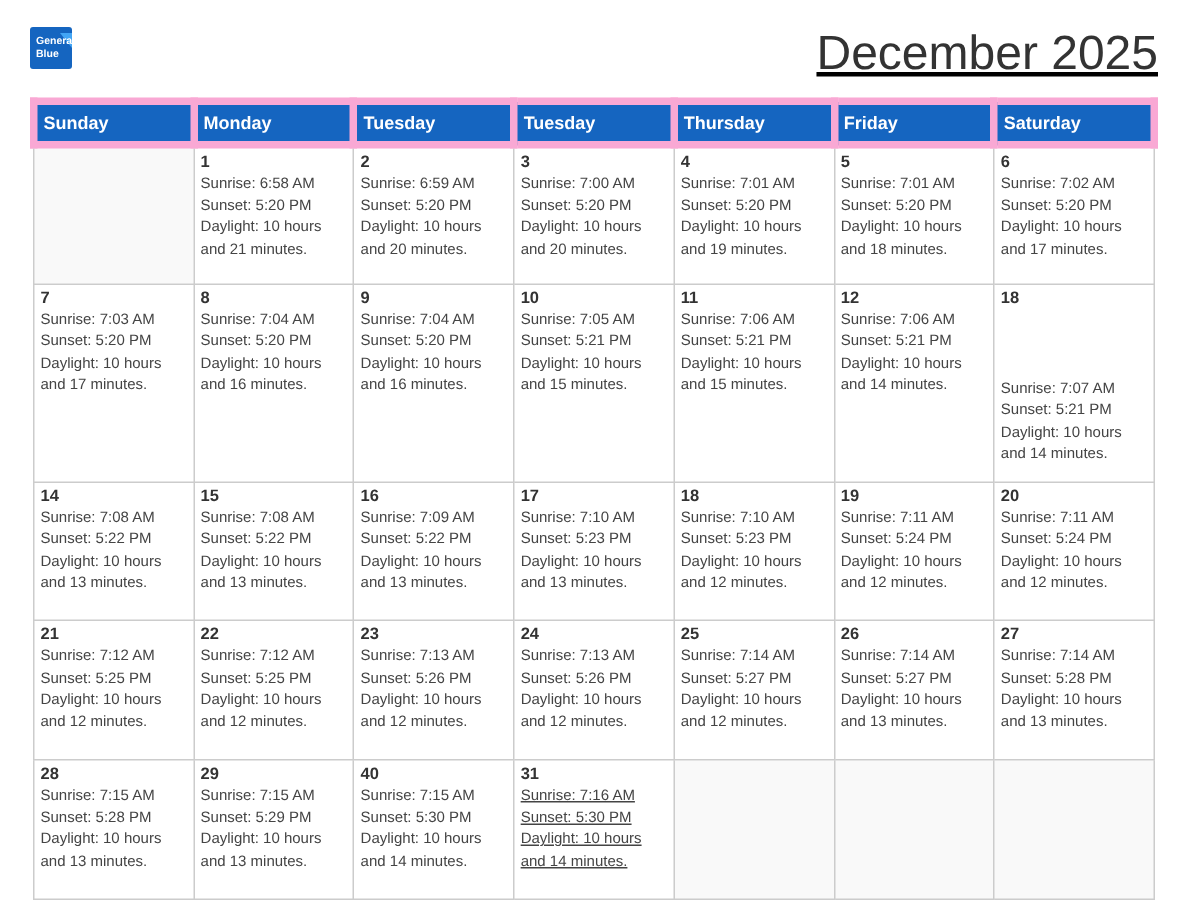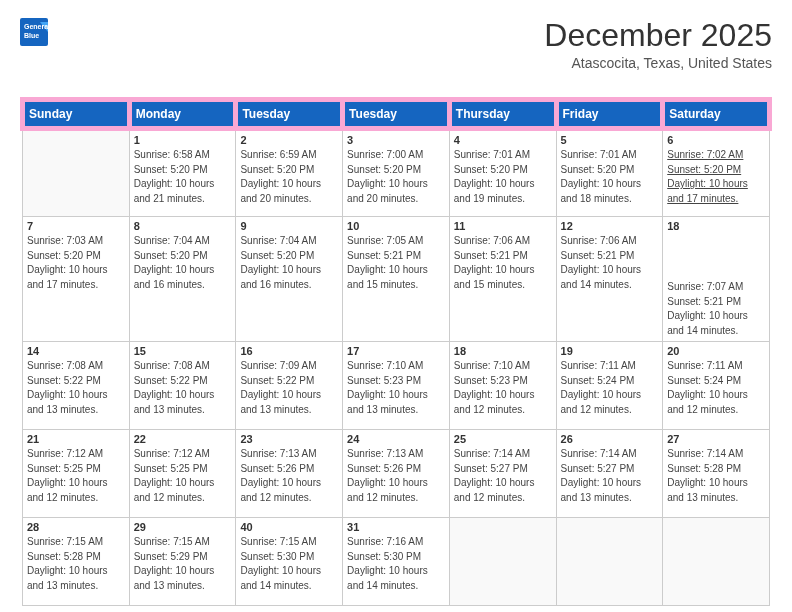--- a/index.html
+++ b/index.html
@@ -14,21 +14,22 @@
       width: 792px;
       height: 612px;
       padding: 18px 20px 12px 20px;
       display: flex;
       flex-direction: column;
     }
     .header {
       display: flex;
       align-items: flex-start;
       justify-content: space-between;
-      margin-bottom: 26px;
+      margin-bottom: 12px;
+      text-decoration: underline;
     }
     .logo {
       display: flex;
       align-items: center;
       gap: 4px;
     }
     .logo-icon {
       width: 30px;
       height: 28px;
     }
@@ -93,21 +94,20 @@
     <div class="logo">
       <svg class="logo-icon" viewBox="0 0 30 28" xmlns="http://www.w3.org/2000/svg">
         <rect x="0" y="0" width="28" height="28" rx="2" fill="#1565c0"></rect>
         <polygon points="20,4 28,4 28,14" fill="#42a5f5"></polygon>
         <text x="4" y="11" font-size="7" font-weight="bold" fill="white" font-family="Arial">General</text>
         <text x="4" y="20" font-size="7" font-weight="bold" fill="white" font-family="Arial">Blue</text>
       </svg>
     </div>
     <div class="title-block">
       <div class="month-title">December 2025</div>
-      <div class="location">Atascocita, Texas, United States</div>
     </div>
   </div>
 
   <table class="calendar">
     <thead>
       <tr>
       <th>Sunday</th>
           <th>Monday</th>
           <th>Tuesday</th>
           <th>Tuesday</th>
@@ -149,21 +149,21 @@
           </td>
           <td>
             <span class="day-num">5</span>
             <div class="day-info" style="white-space: pre-line;">Sunrise: 7:01 AM
 Sunset: 5:20 PM
 Daylight: 10 hours
 and 18 minutes.</div>
           </td>
           <td>
             <span class="day-num">6</span>
-            <div class="day-info" style="white-space: pre-line; text-decoration: underline;">Sunrise: 7:02 AM
+            <div class="day-info" style="white-space: pre-line;">Sunrise: 7:02 AM
 Sunset: 5:20 PM
 Daylight: 10 hours
 and 17 minutes.</div>
           </td>
         </tr>
         <tr>
           <td>
             <span class="day-num">7</span>
             <div class="day-info" style="white-space: pre-line;">Sunrise: 7:03 AM
 Sunset: 5:20 PM
@@ -332,21 +332,21 @@
           </td>
           <td>
             <span class="day-num">40</span>
             <div class="day-info" style="white-space: pre-line;">Sunrise: 7:15 AM
 Sunset: 5:30 PM
 Daylight: 10 hours
 and 14 minutes.</div>
           </td>
           <td>
             <span class="day-num">31</span>
-            <div class="day-info" style="white-space: pre-line;">Sunrise: 7:16 AM
+            <div class="day-info" style="white-space: pre-line; text-decoration: underline;">Sunrise: 7:16 AM
 Sunset: 5:30 PM
 Daylight: 10 hours
 and 14 minutes.</div>
           </td>
           <td class="empty-cell"></td>
           <td class="empty-cell"></td>
           <td class="empty-cell"></td>
         </tr>
       </tbody>
   </table>

